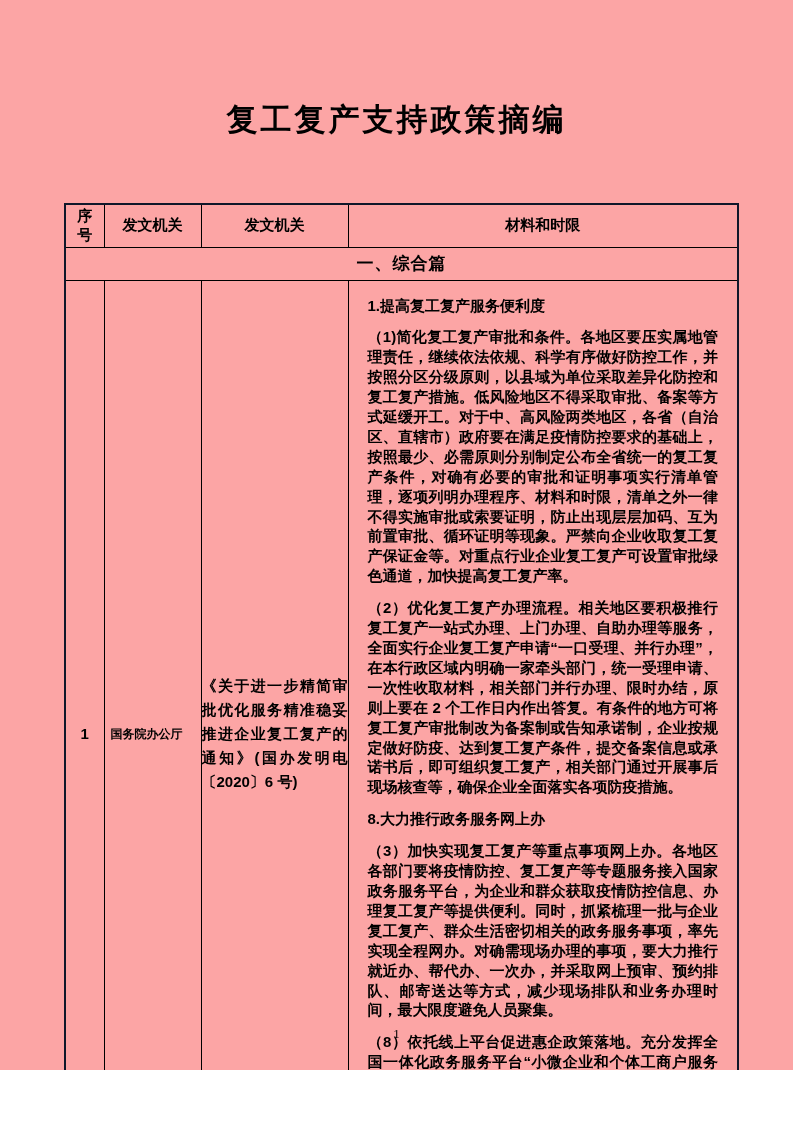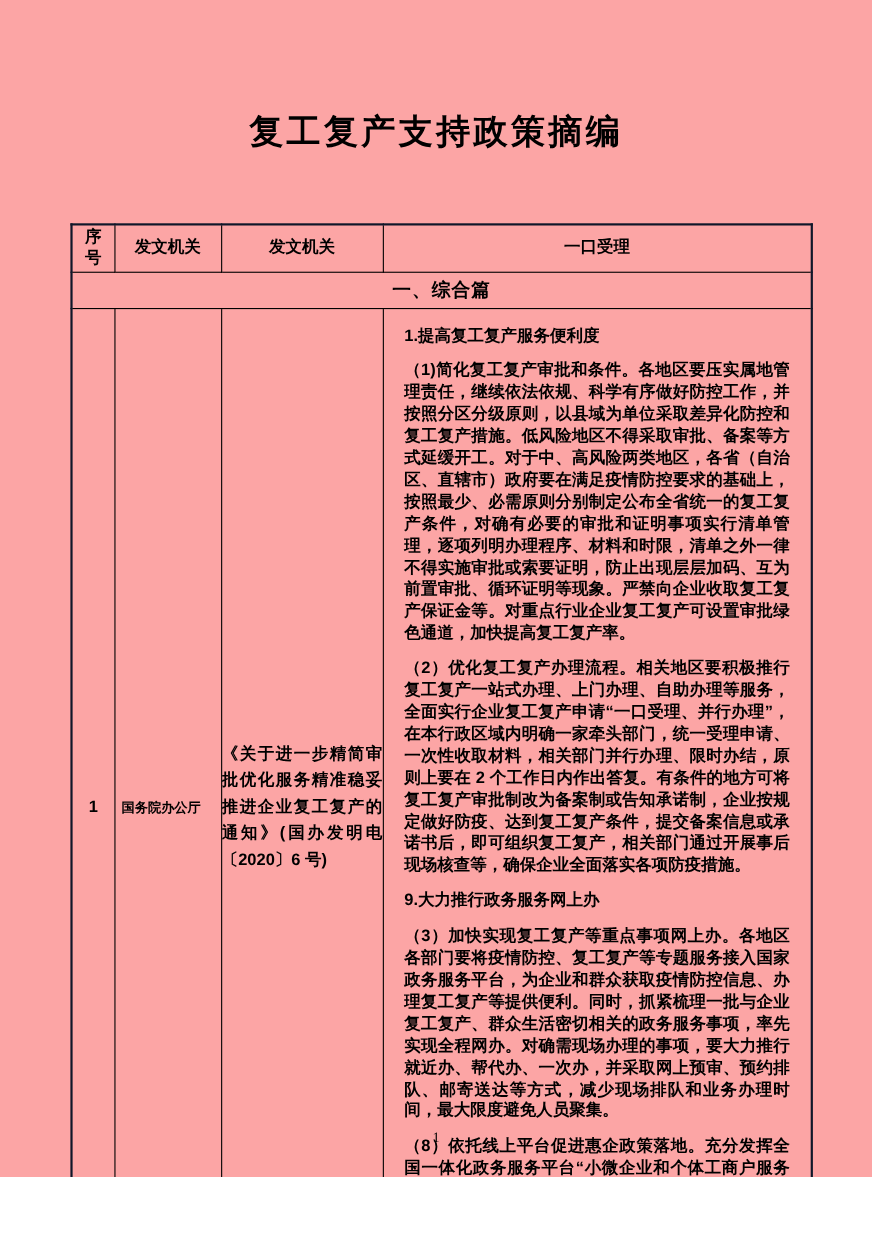--- a/index.html
+++ b/index.html
@@ -122,34 +122,34 @@
       <col style="width:147px">
       <col style="width:390px">
     </colgroup>
     <tbody>
       <tr class="header-row">
         <th>
           <span class="seq-wrap">序号</span>
         </th>
         <th>发文机关</th>
         <th>发文机关</th>
-        <th>一口受理</th>
+        <th>材料和时限</th>
       </tr>
       <tr class="section-row">
         <td colspan="4">一、综合篇</td>
       </tr>
       <tr class="content-row">
         <td class="cell-index">1</td>
         <td class="cell-agency">国务院办公厅</td>
         <td class="cell-doc">《关于进一步精简审批优化服务精准稳妥推进企业复工复产的通知》(国办发明电〔2020〕6 号)</td>
         <td class="cell-content">
           <p>1.提高复工复产服务便利度</p>
           <p>（1)简化复工复产审批和条件。各地区要压实属地管理责任，继续依法依规、科学有序做好防控工作，并按照分区分级原则，以县域为单位采取差异化防控和复工复产措施。低风险地区不得采取审批、备案等方式延缓开工。对于中、高风险两类地区，各省（自治区、直辖市）政府要在满足疫情防控要求的基础上，按照最少、必需原则分别制定公布全省统一的复工复产条件，对确有必要的审批和证明事项实行清单管理，逐项列明办理程序、材料和时限，清单之外一律不得实施审批或索要证明，防止出现层层加码、互为前置审批、循环证明等现象。严禁向企业收取复工复产保证金等。对重点行业企业复工复产可设置审批绿色通道，加快提高复工复产率。</p>
           <p>（2）优化复工复产办理流程。相关地区要积极推行复工复产一站式办理、上门办理、自助办理等服务，全面实行企业复工复产申请“一口受理、并行办理”，在本行政区域内明确一家牵头部门，统一受理申请、一次性收取材料，相关部门并行办理、限时办结，原则上要在 2 个工作日内作出答复。有条件的地方可将复工复产审批制改为备案制或告知承诺制，企业按规定做好防疫、达到复工复产条件，提交备案信息或承诺书后，即可组织复工复产，相关部门通过开展事后现场核查等，确保企业全面落实各项防疫措施。</p>
-          <p>9.大力推行政务服务网上办</p>
+          <p>8.大力推行政务服务网上办</p>
           <p>（3）加快实现复工复产等重点事项网上办。各地区各部门要将疫情防控、复工复产等专题服务接入国家政务服务平台，为企业和群众获取疫情防控信息、办理复工复产等提供便利。同时，抓紧梳理一批与企业复工复产、群众生活密切相关的政务服务事项，率先实现全程网办。对确需现场办理的事项，要大力推行就近办、帮代办、一次办，并采取网上预审、预约排队、邮寄送达等方式，减少现场排队和业务办理时间，最大限度避免人员聚集。</p>
           <p>（8）依托线上平台促进惠企政策落地。充分发挥全国一体化政务服务平台“小微企业和个体工商户服务专栏”作用，使各项政策易于知晓、服务事项一站办理。各地区各部门要及时梳理相关惠企政策措施及网上办事服务，抓紧接入全国一体化政务服务平台，不断完善服务专栏内容，鼓励引导小微企业和个体工商户及时获取相关服务，有效扩大政策惠及面。</p>
         </td>
       </tr>
     </tbody>
   </table>
 
   <div class="page-number">1</div>
 
 </div>

